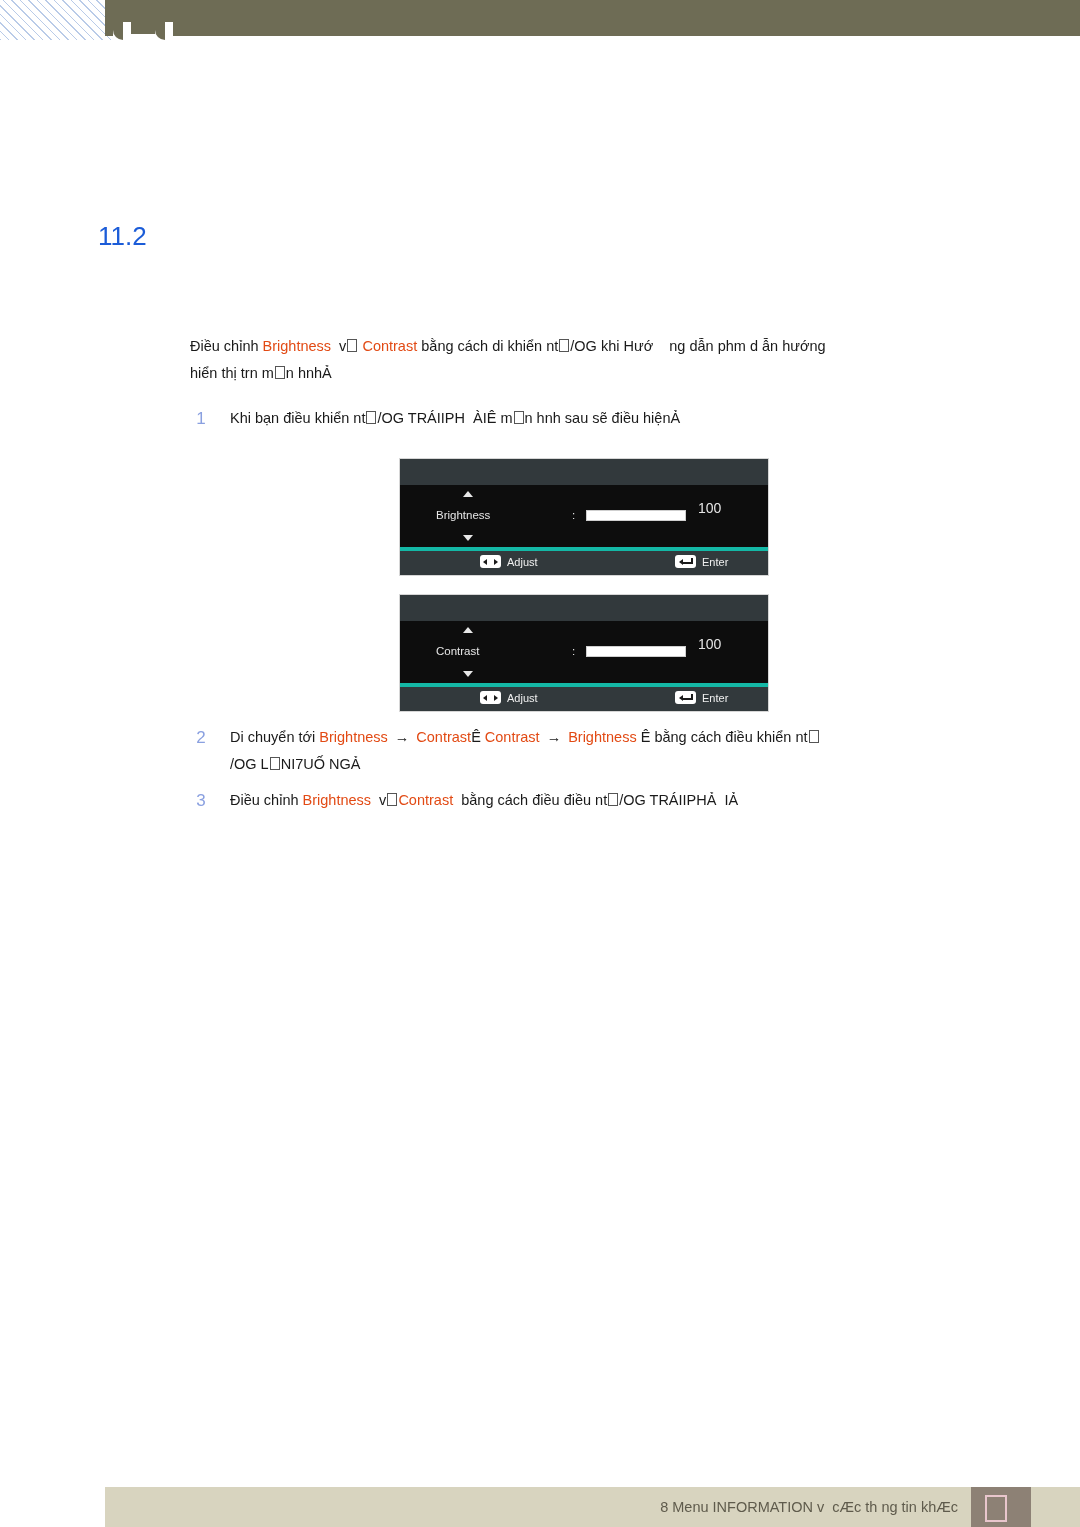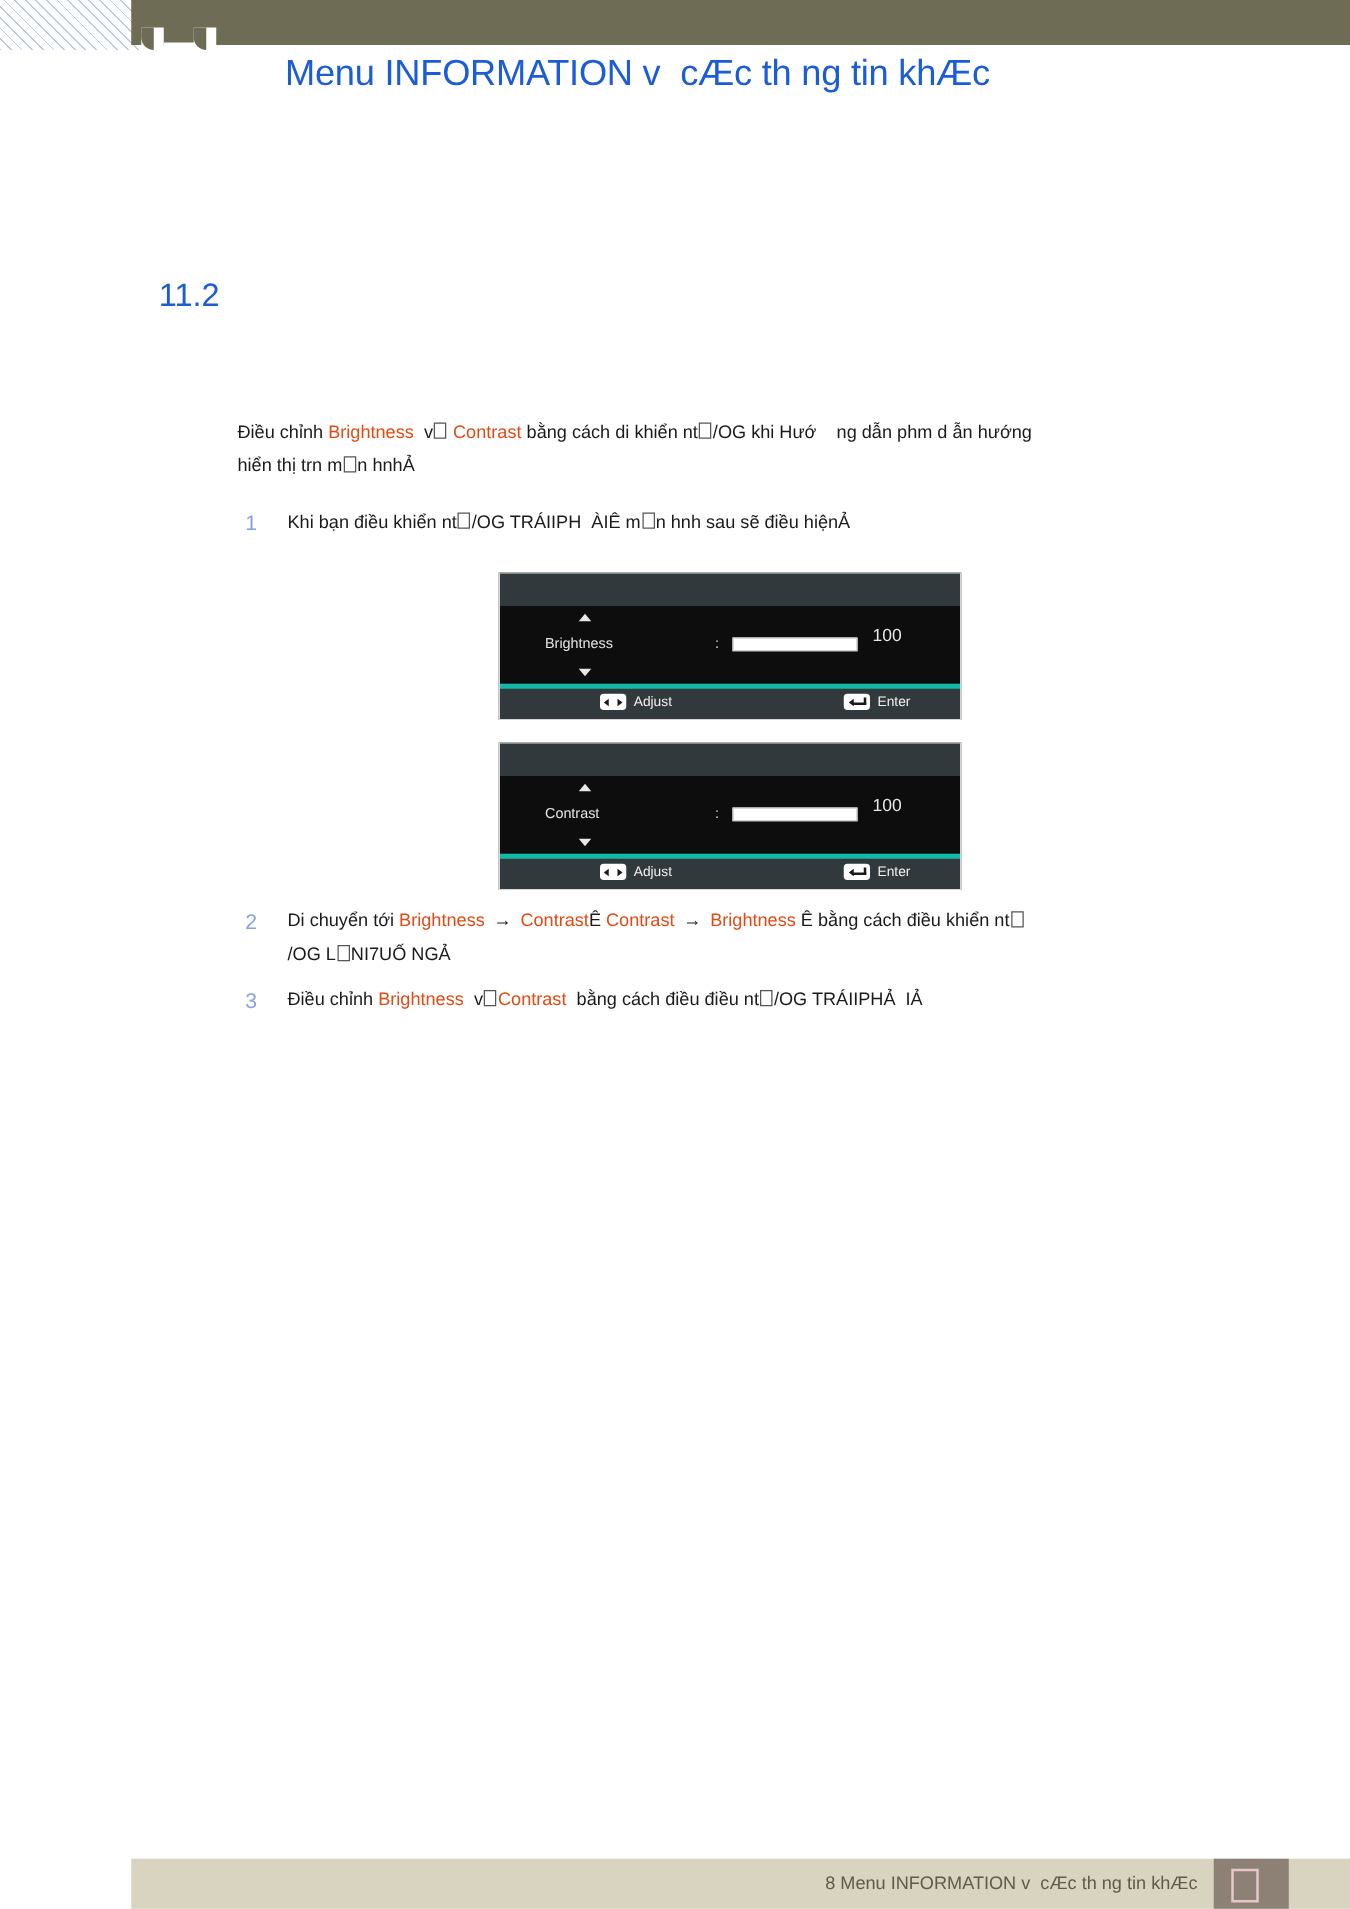--- a/index.html
+++ b/index.html
@@ -89,21 +89,20 @@
   
   .section-heading {
     position: absolute;
     left: 98px;
     top: 218px;
     width: 900px;
     color: #1b5cd8;
     font-size: 26px;
     line-height: 36px;
     white-space: pre-wrap;
-    margin-left: 29px;
   }
   .section-heading .num {
     position: absolute;
     left: 0;
     top: 0;
   }
   .section-heading .htext {
     display: block;
     margin-left: 85px;
   }
@@ -327,21 +326,20 @@
 <body>
 
 <div class="header">
   <div class="hatch"></div>
   <div class="olive-bar"></div>
   <div class="chapnum">
     <div class="digit d1"></div>
     <div class="tail t1"></div>
     <div class="digit d2"></div>
   </div>
-  <div class="header-title">Menu INFORMATION v  cÆc th ng tin khÆc</div>
 </div>
 
 <div class="section-heading">
   <span class="num">11.2</span>
 </div>
 
 <div class="para p-intro"><span>Điều chỉnh </span><span class="hl">Brightness</span><span>  v</span><span class="missing"></span><span> </span><span class="hl">Contrast</span><span> bằng cách di khiển nt</span><span class="missing"></span><span>/OG khi Hướ    ng dẫn phm d ẫn hướng</span><br><span>hiển thị trn m</span><span class="missing"></span><span>n hnhẢ</span></div>
 
 <div class="step s1">
   <span class="sn">1</span>

